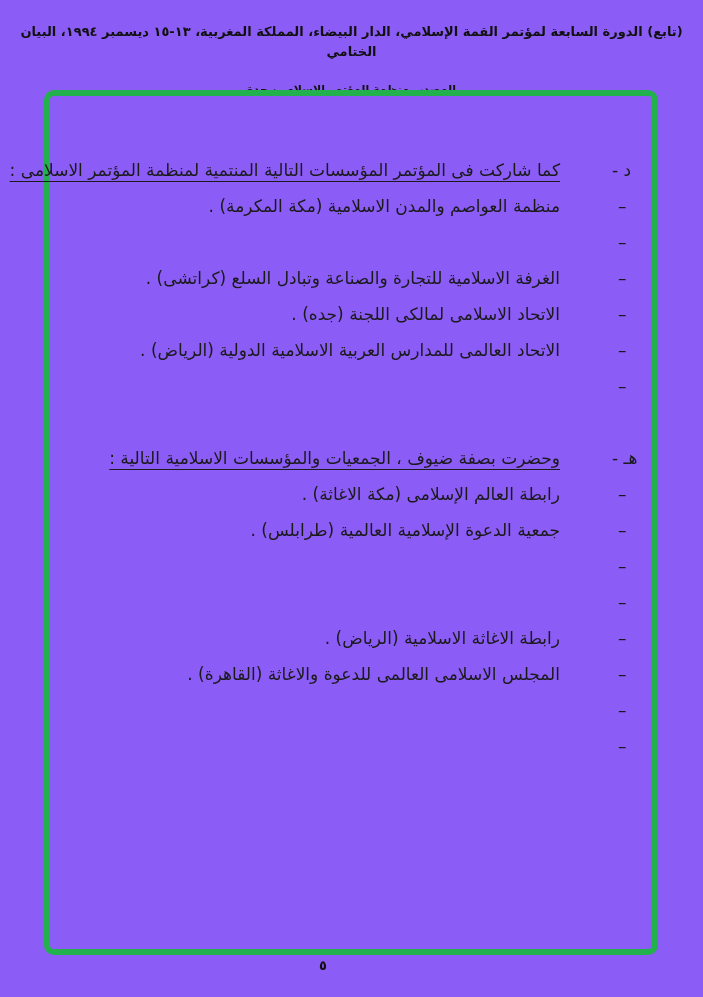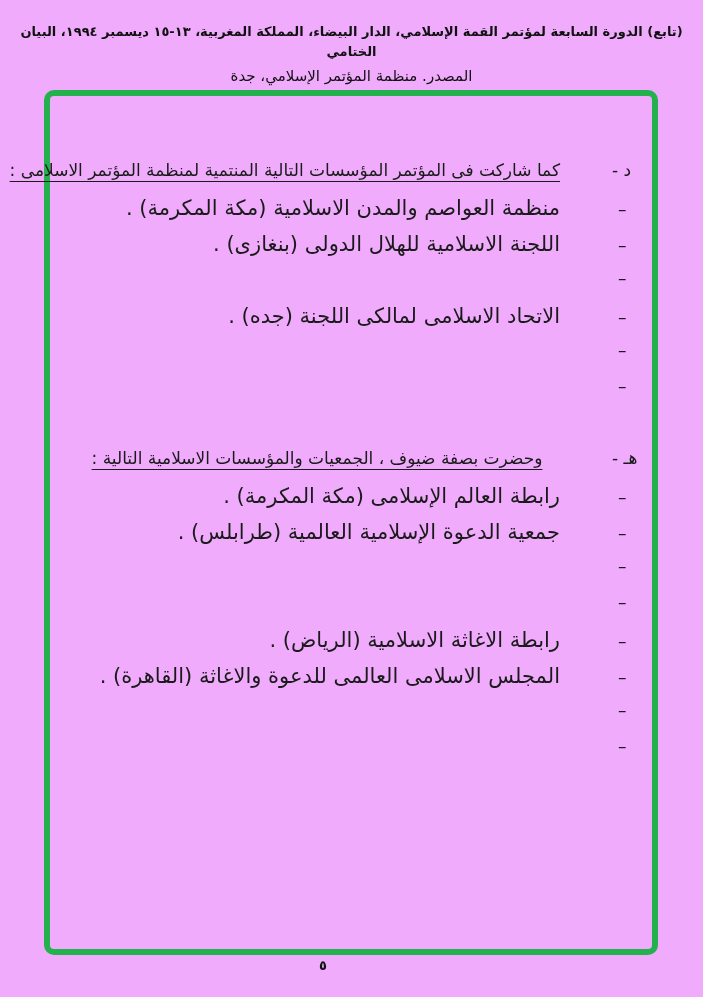--- a/index.html
+++ b/index.html
@@ -5,42 +5,42 @@
   html, body {
     margin: 0;
     padding: 0;
     background: #ffffff;
     font-family: "DejaVu Sans", sans-serif;
   }
   .page {
     position: relative;
     width: 703px;
     height: 997px;
-    background: #f0abfc;
+    background: #8b5cf6;
     overflow: hidden;
     color: #1a1a1a;
   }
   .doc-header {
     position: absolute;
     top: 22px;
     left: 20px;
     right: 20px;
     text-align: center;
     direction: rtl;
   }
   .doc-header .h1 {
     font-size: 13px;
     font-weight: bold;
     line-height: 1.5;
     color: #111;
   }
   .doc-header .h2 {
-    font-size: 15px;
-    font-weight: normal;
-    margin-top: 6px;
+    font-size: 11px;
+    font-weight: bold;
+    margin-top: 22px;
     color: #111;
   }
   .green-box {
     position: absolute;
     left: 44px;
     top: 90px;
     width: 614px;
     height: 865px;
     border: 6px solid #22b14c;
     border-radius: 10px;
@@ -70,29 +70,29 @@
     text-align: left;
     font-size: 17px;
   }
   .head-row {
     height: 30px;
     margin-bottom: 6px;
   }
   .heading {
     flex: 1;
     font-size: 17px;
-    text-align: center;
+    text-align: right;
     text-decoration: underline;
     text-underline-offset: 5px;
     white-space: nowrap;
   }
   .item-row { height: 36px; }
   .item-text {
     flex: 1;
-    font-size: 21px;
+    font-size: 17px;
     text-align: right;
     white-space: nowrap;
   }
   .page-number {
     position: absolute;
     top: 958px;
     left: 0;
     width: 646px;
     text-align: center;
     font-size: 13px;
@@ -116,45 +116,46 @@
       <div class="row head-row">
         <span class="gutter marker">د -</span>
         <span class="heading">كما شاركت فى المؤتمر المؤسسات التالية المنتمية لمنظمة المؤتمر الاسلامى :</span>
       </div>
       <div class="row item-row">
         <span class="gutter dash">–</span>
         <span class="item-text">منظمة العواصم والمدن الاسلامية (مكة المكرمة) .</span>
       </div>
       <div class="row item-row">
         <span class="gutter dash">–</span>
-        <span class="item-text">اللجنة الاسلامية للهلال الدولى (بنغازى) .</span>
       </div>
       <div class="row item-row">
         <span class="gutter dash">–</span>
+        <span class="item-text">الغرفة الاسلامية للتجارة والصناعة وتبادل السلع (كراتشى) .</span>
       </div>
       <div class="row item-row">
         <span class="gutter dash">–</span>
         <span class="item-text">الاتحاد الاسلامى لمالكى اللجنة (جده) .</span>
       </div>
       <div class="row item-row">
         <span class="gutter dash">–</span>
+        <span class="item-text">الاتحاد العالمى للمدارس العربية الاسلامية الدولية (الرياض) .</span>
       </div>
       <div class="row item-row">
         <span class="gutter dash">–</span>
       </div>
     </div>
 
     <div class="section">
       <div class="row head-row">
         <span class="gutter marker">هـ -</span>
         <span class="heading">وحضرت بصفة ضيوف ، الجمعيات والمؤسسات الاسلامية التالية :</span>
       </div>
       <div class="row item-row">
         <span class="gutter dash">–</span>
-        <span class="item-text">رابطة العالم الإسلامى (مكة المكرمة) .</span>
+        <span class="item-text">رابطة العالم الإسلامى (مكة الاغاثة) .</span>
       </div>
       <div class="row item-row">
         <span class="gutter dash">–</span>
         <span class="item-text">جمعية الدعوة الإسلامية العالمية (طرابلس) .</span>
       </div>
       <div class="row item-row">
         <span class="gutter dash">–</span>
       </div>
       <div class="row item-row">
         <span class="gutter dash">–</span>

